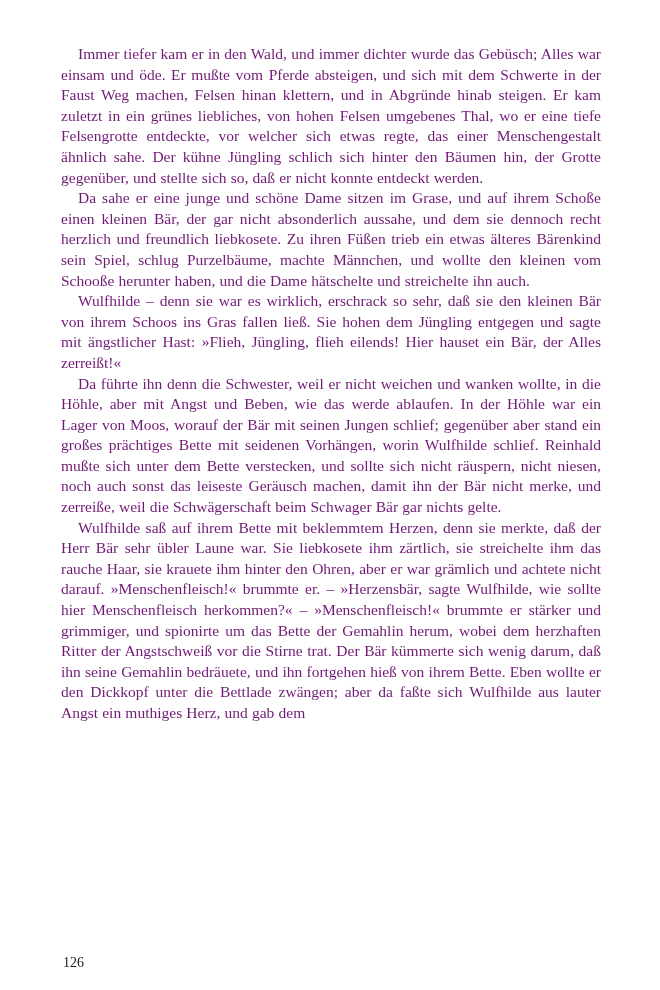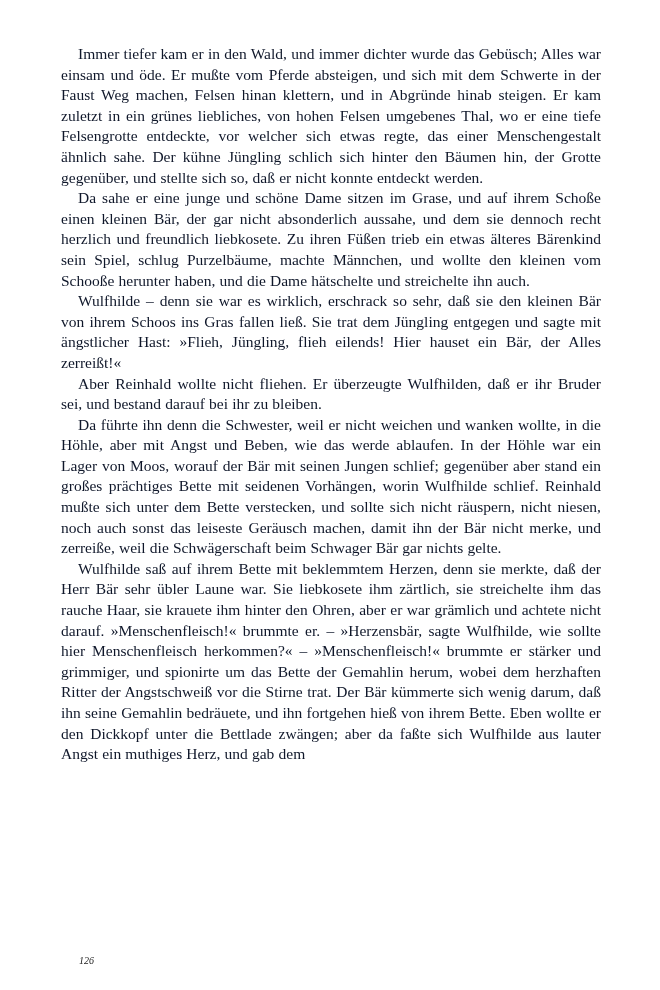--- a/index.html
+++ b/index.html
@@ -22,41 +22,39 @@
       background: #ffffff;
       position: relative;
     }
     .text-block p.para {
       font-family: "Liberation Serif", "DejaVu Serif", serif;
       font-size: 15.5px;
       line-height: 20.6px;
       text-align: justify;
       text-indent: 17px;
       margin: 0;
-      color: #0f172a;
+      color: #701a75;
       word-spacing: 0.02em;
       hyphens: auto;
       -webkit-hyphens: auto;
     }
     .page-number {
       position: absolute;
-      left: 79px;
+      left: 63px;
       top: 955px;
       font-family: "Liberation Serif", "DejaVu Serif", serif;
-      font-size: 10px;
+      font-size: 14px;
       color: #1a1a1a;
-      font-style: italic;
     }
   </style>
 </head>
 <body>
 
 <div class="page">
   <div class="text-block">
     <p class="para" lang="de">Immer tiefer kam er in den Wald, und immer dichter wurde das Gebüsch; Alles war einsam und öde. Er mußte vom Pferde absteigen, und sich mit dem Schwerte in der Faust Weg machen, Felsen hinan klettern, und in Abgründe hinab steigen. Er kam zuletzt in ein grünes liebliches, von hohen Felsen umgebenes Thal, wo er eine tiefe Felsengrotte entdeckte, vor welcher sich etwas regte, das einer Menschengestalt ähnlich sahe. Der kühne Jüngling schlich sich hinter den Bäumen hin, der Grotte gegenüber, und stellte sich so, daß er nicht konnte entdeckt werden.</p>
     <p class="para" lang="de">Da sahe er eine junge und schöne Dame sitzen im Grase, und auf ihrem Schoße einen kleinen Bär, der gar nicht absonderlich aussahe, und dem sie dennoch recht herzlich und freundlich liebkosete. Zu ihren Füßen trieb ein etwas älteres Bärenkind sein Spiel, schlug Purzelbäume, machte Männchen, und wollte den kleinen vom Schooße herunter haben, und die Dame hätschelte und streichelte ihn auch.</p>
-    <p class="para" lang="de">Wulfhilde – denn sie war es wirklich, erschrack so sehr, daß sie den kleinen Bär von ihrem Schoos ins Gras fallen ließ. Sie trat dem Jüngling entgegen und sagte mit ängstlicher Hast: »Flieh, Jüngling, flieh eilends! Hier hauset ein Bär, der Alles zerreißt!«</p>
-    <p class="para" lang="de">Aber Reinhald wollte nicht fliehen. Er überzeugte Wulfhilden, daß er ihr Bruder sei, und bestand darauf bei ihr zu bleiben.</p>
+    <p class="para" lang="de">Wulfhilde – denn sie war es wirklich, erschrack so sehr, daß sie den kleinen Bär von ihrem Schoos ins Gras fallen ließ. Sie hohen dem Jüngling entgegen und sagte mit ängstlicher Hast: »Flieh, Jüngling, flieh eilends! Hier hauset ein Bär, der Alles zerreißt!«</p>
     <p class="para" lang="de">Da führte ihn denn die Schwester, weil er nicht weichen und wanken wollte, in die Höhle, aber mit Angst und Beben, wie das werde ablaufen. In der Höhle war ein Lager von Moos, worauf der Bär mit seinen Jungen schlief; gegenüber aber stand ein großes prächtiges Bette mit seidenen Vorhängen, worin Wulfhilde schlief. Reinhald mußte sich unter dem Bette verstecken, und sollte sich nicht räuspern, nicht niesen, noch auch sonst das leiseste Geräusch machen, damit ihn der Bär nicht merke, und zerreiße, weil die Schwägerschaft beim Schwager Bär gar nichts gelte.</p>
     <p class="para" lang="de">Wulfhilde saß auf ihrem Bette mit beklemmtem Herzen, denn sie merkte, daß der Herr Bär sehr übler Laune war. Sie liebkosete ihm zärtlich, sie streichelte ihm das rauche Haar, sie krauete ihm hinter den Ohren, aber er war grämlich und achtete nicht darauf. »Menschenfleisch!« brummte er. – »Herzensbär, sagte Wulfhilde, wie sollte hier Menschenfleisch herkommen?« – »Menschenfleisch!« brummte er stärker und grimmiger, und spionirte um das Bette der Gemahlin herum, wobei dem herzhaften Ritter der Angstschweiß vor die Stirne trat. Der Bär kümmerte sich wenig darum, daß ihn seine Gemahlin bedräuete, und ihn fortgehen hieß von ihrem Bette. Eben wollte er den Dickkopf unter die Bettlade zwängen; aber da faßte sich Wulfhilde aus lauter Angst ein muthiges Herz, und gab dem</p>
   </div>
   <div class="page-number">126</div>
 </div>
 
 </body></html>

